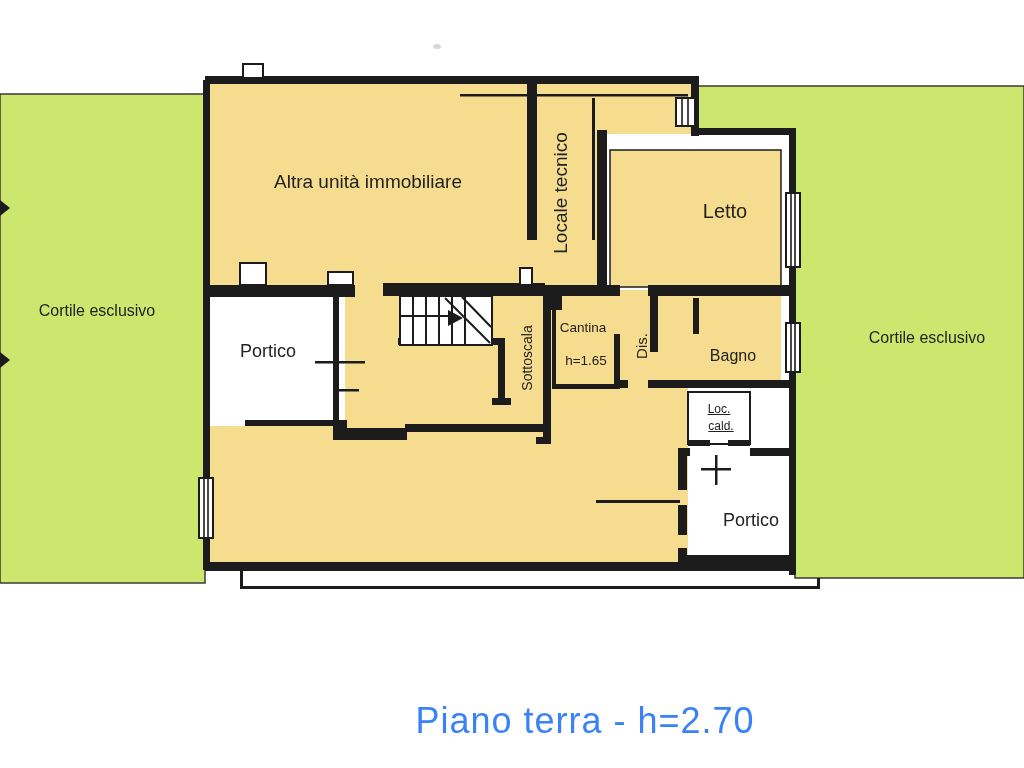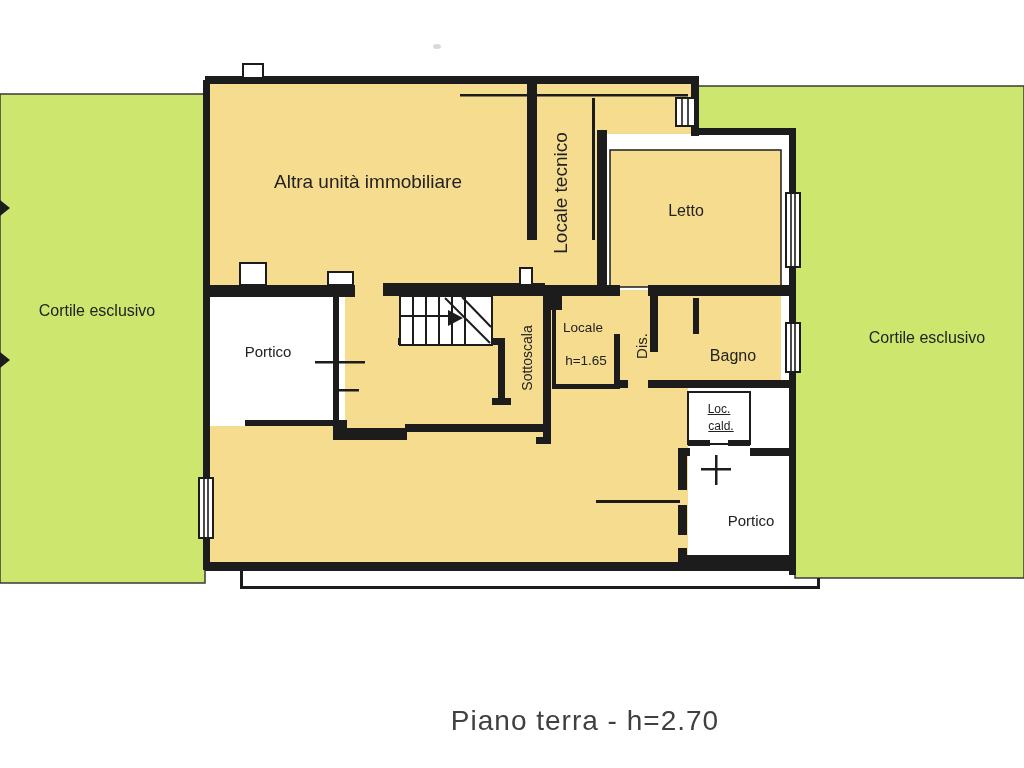--- a/index.html
+++ b/index.html
@@ -7,24 +7,24 @@
           font-family:"Liberation Sans", sans-serif;}
   #plan-svg{position:absolute;left:0;top:0;}
   .wall{fill:#1c1c1c;}
   .thin{fill:#1c1c1c;}
   .outlined{fill:#ffffff;stroke:#1c1c1c;stroke-width:2;}
   .stairline{stroke:#1c1c1c;stroke-width:2;fill:none;}
   .winline{stroke:#1c1c1c;stroke-width:1.6;fill:none;}
   .label{position:absolute;transform:translate(-50%,-50%);white-space:nowrap;color:#222;}
   .vlabel{position:absolute;transform:translate(-50%,-50%) rotate(-90deg);white-space:nowrap;color:#222;}
   .fs12{font-size:12px;text-decoration:underline;} .fs13{font-size:13.5px;} .fs14{font-size:14px;}
-  .fs15{font-size:15px;} .fs16{font-size:16px;text-align:right;} .fs17{font-size:15px;}
-  .fs18{font-size:16px;} .fs19{font-size:19px;}
+  .fs15{font-size:15px;} .fs16{font-size:16px;text-align:right;} .fs17{font-size:18px;}
+  .fs18{font-size:20px;margin-left:39px;} .fs19{font-size:19px;}
   .title{position:absolute;transform:translate(-50%,-50%);white-space:nowrap;
-         font-size:28px;color:#404040;letter-spacing:1px;}
+         font-size:36px;color:#3b82f6;letter-spacing:1px;}
   .smudge{position:absolute;left:433px;top:44px;width:8px;height:5px;background:#d8d8d8;border-radius:50%;}
 </style>
 </head>
 <body>
 
 <div id="canvas">
 
   <svg id="plan-svg" width="1024" height="768" viewBox="0 0 1024 768">
 
     <rect x="0" y="94" width="205" height="489" stroke="#3a3a3a" stroke-width="1.5" fill="#cde76e"></rect>
@@ -142,21 +142,21 @@
 
   <div class="smudge"></div>
 
   <div class="label fs19" style="left:368px;top:182px;">Altra unità immobiliare</div>
   <div class="vlabel fs19" style="left:561px;top:193px;">Locale tecnico</div>
   <div class="label fs18" style="left:686px;top:211px;">Letto</div>
   <div class="label fs16" style="left:97px;top:311px;">Cortile esclusivo</div>
   <div class="label fs16" style="left:927px;top:338px;">Cortile esclusivo</div>
   <div class="label fs17" style="left:268px;top:351px;">Portico</div>
   <div class="vlabel fs14" style="left:527px;top:358px;">Sottoscala</div>
-  <div class="label fs13" style="left:583px;top:327px;">Locale</div>
+  <div class="label fs13" style="left:583px;top:327px;">Cantina</div>
   <div class="label fs13" style="left:586px;top:360px;">h=1.65</div>
   <div class="vlabel fs15" style="left:641px;top:346px;">Dis.</div>
   <div class="label fs16" style="left:733px;top:356px;">Bagno</div>
   <div class="label fs12" style="left:719px;top:409px;">Loc.</div>
   <div class="label fs12" style="left:721px;top:426px;">cald.</div>
   <div class="label fs17" style="left:370px;top:492px;"></div>
   <div class="label fs17" style="left:567px;top:522px;"></div>
   <div class="label fs17" style="left:751px;top:520px;">Portico</div>
 
   <div class="title" style="left:585px;top:721px;">Piano terra - h=2.70</div>

